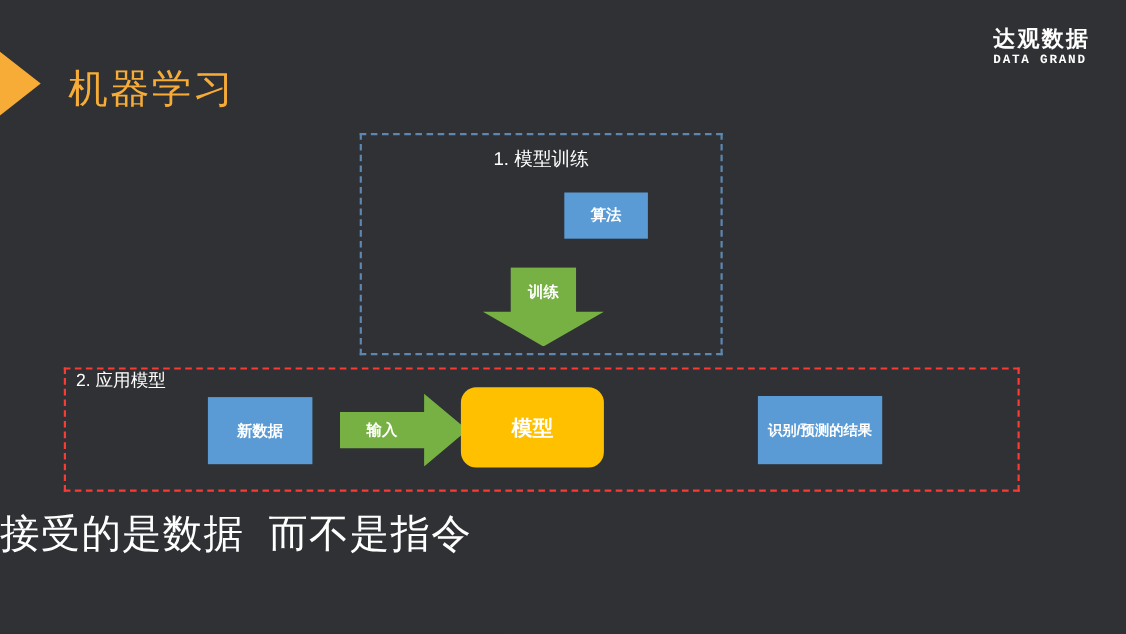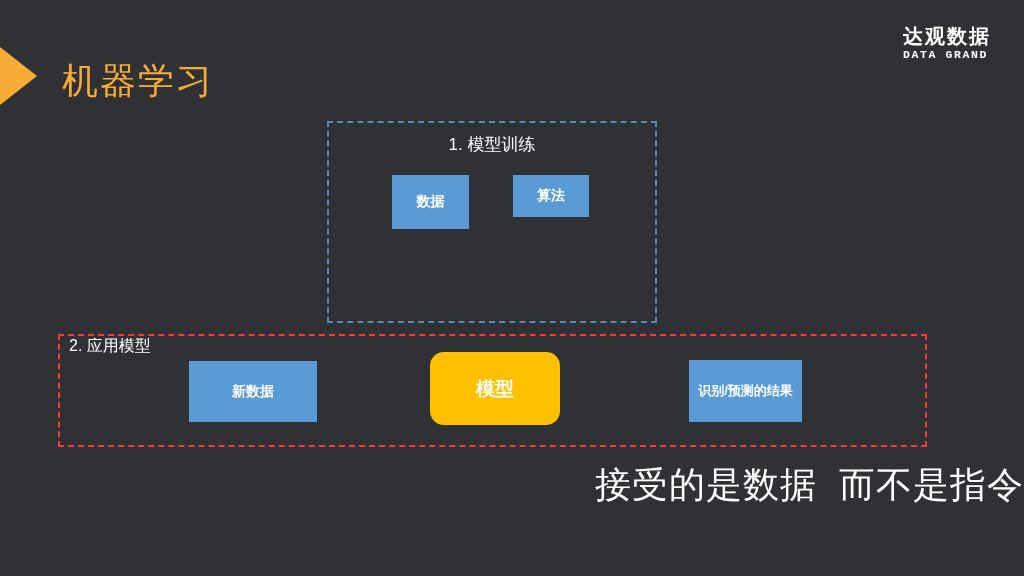--- a/index.html
+++ b/index.html
@@ -44,23 +44,23 @@
 
   
   .node{
     display:flex;align-items:center;justify-content:center;
     text-align:center;font-weight:700;color:#fff;
     box-sizing:border-box;
   }
   .blue{background:var(--box_blue,#5b9bd5);}
   .box-data{left:63px;top:52px;width:77px;height:54px;font-size:14px;}
   .box-algo{left:184px;top:52px;width:76px;height:42px;font-size:14px;}
-  .box-newdata{left:129px;top:25px;width:128px;height:61px;font-size:14px;}
+  .box-newdata{left:129px;top:25px;width:95px;height:61px;font-size:14px;}
   .box-model{
-    left:370px;top:16px;width:130px;height:73px;border-radius:14px;
+    left:359px;top:16px;width:130px;height:73px;border-radius:14px;
     background:var(--box_yellow,#ffc000);font-size:19px;
   }
   .box-result{left:629px;top:24px;width:113px;height:62px;font-size:13px;line-height:1.3;padding:2px 5px;}
 
   
   .arrow{background:var(--arrow_green,#77b144);}
   .arrow-label{
     position:absolute;font-weight:700;font-size:14px;color:#fff;text-align:center;
   }
   .arrow-down{
@@ -71,42 +71,47 @@
   .arrow-right{
     top:22px;width:116px;height:66px;
     clip-path:polygon(0 25%,66% 25%,66% 0,100% 50%,66% 100%,66% 75%,0 75%);
   }
   .arrow-input{left:249px;}
   .arrow-output{left:512px;}
   .arrow-right .arrow-label{left:0;top:50%;transform:translateY(-50%);width:66%;}
 
   
   .caption{
-    left:0;top:461px;width:100%;text-align:right;
+    left:0;top:461px;width:100%;text-align:left;
     font-size:36px;font-weight:400;letter-spacing:1px;color:#fff;
     white-space:pre;
   }
 </style>
 </head>
 <body>
 
 <div class="abs accent-tri"></div>
 <h1 class="abs slide-title">机器学习</h1>
 
 <div class="abs logo">
   <div class="logo-cn">达观数据</div>
   <div class="logo-en">DATA GRAND</div>
 </div>
 
 <div class="abs train-frame">
   <div class="abs frame-title train-title">1. 模型训练</div>
-  <div class="abs node blue box-data">数据</div>
   <div class="abs node blue box-algo">算法</div>
+  <div class="abs arrow arrow-down">
+    <span class="arrow-label">训练</span>
+  </div>
 </div>
 
 <div class="abs apply-frame">
   <div class="abs frame-title apply-title">2. 应用模型</div>
   <div class="abs node blue box-newdata">新数据</div>
+  <div class="abs arrow arrow-right arrow-input">
+    <span class="arrow-label">输入</span>
+  </div>
   <div class="abs node box-model">模型</div>
   <div class="abs node blue box-result">识别/预测的结果</div>
 </div>
 
 <div class="abs caption">接受的是数据  而不是指令</div>
 
 </body></html>

